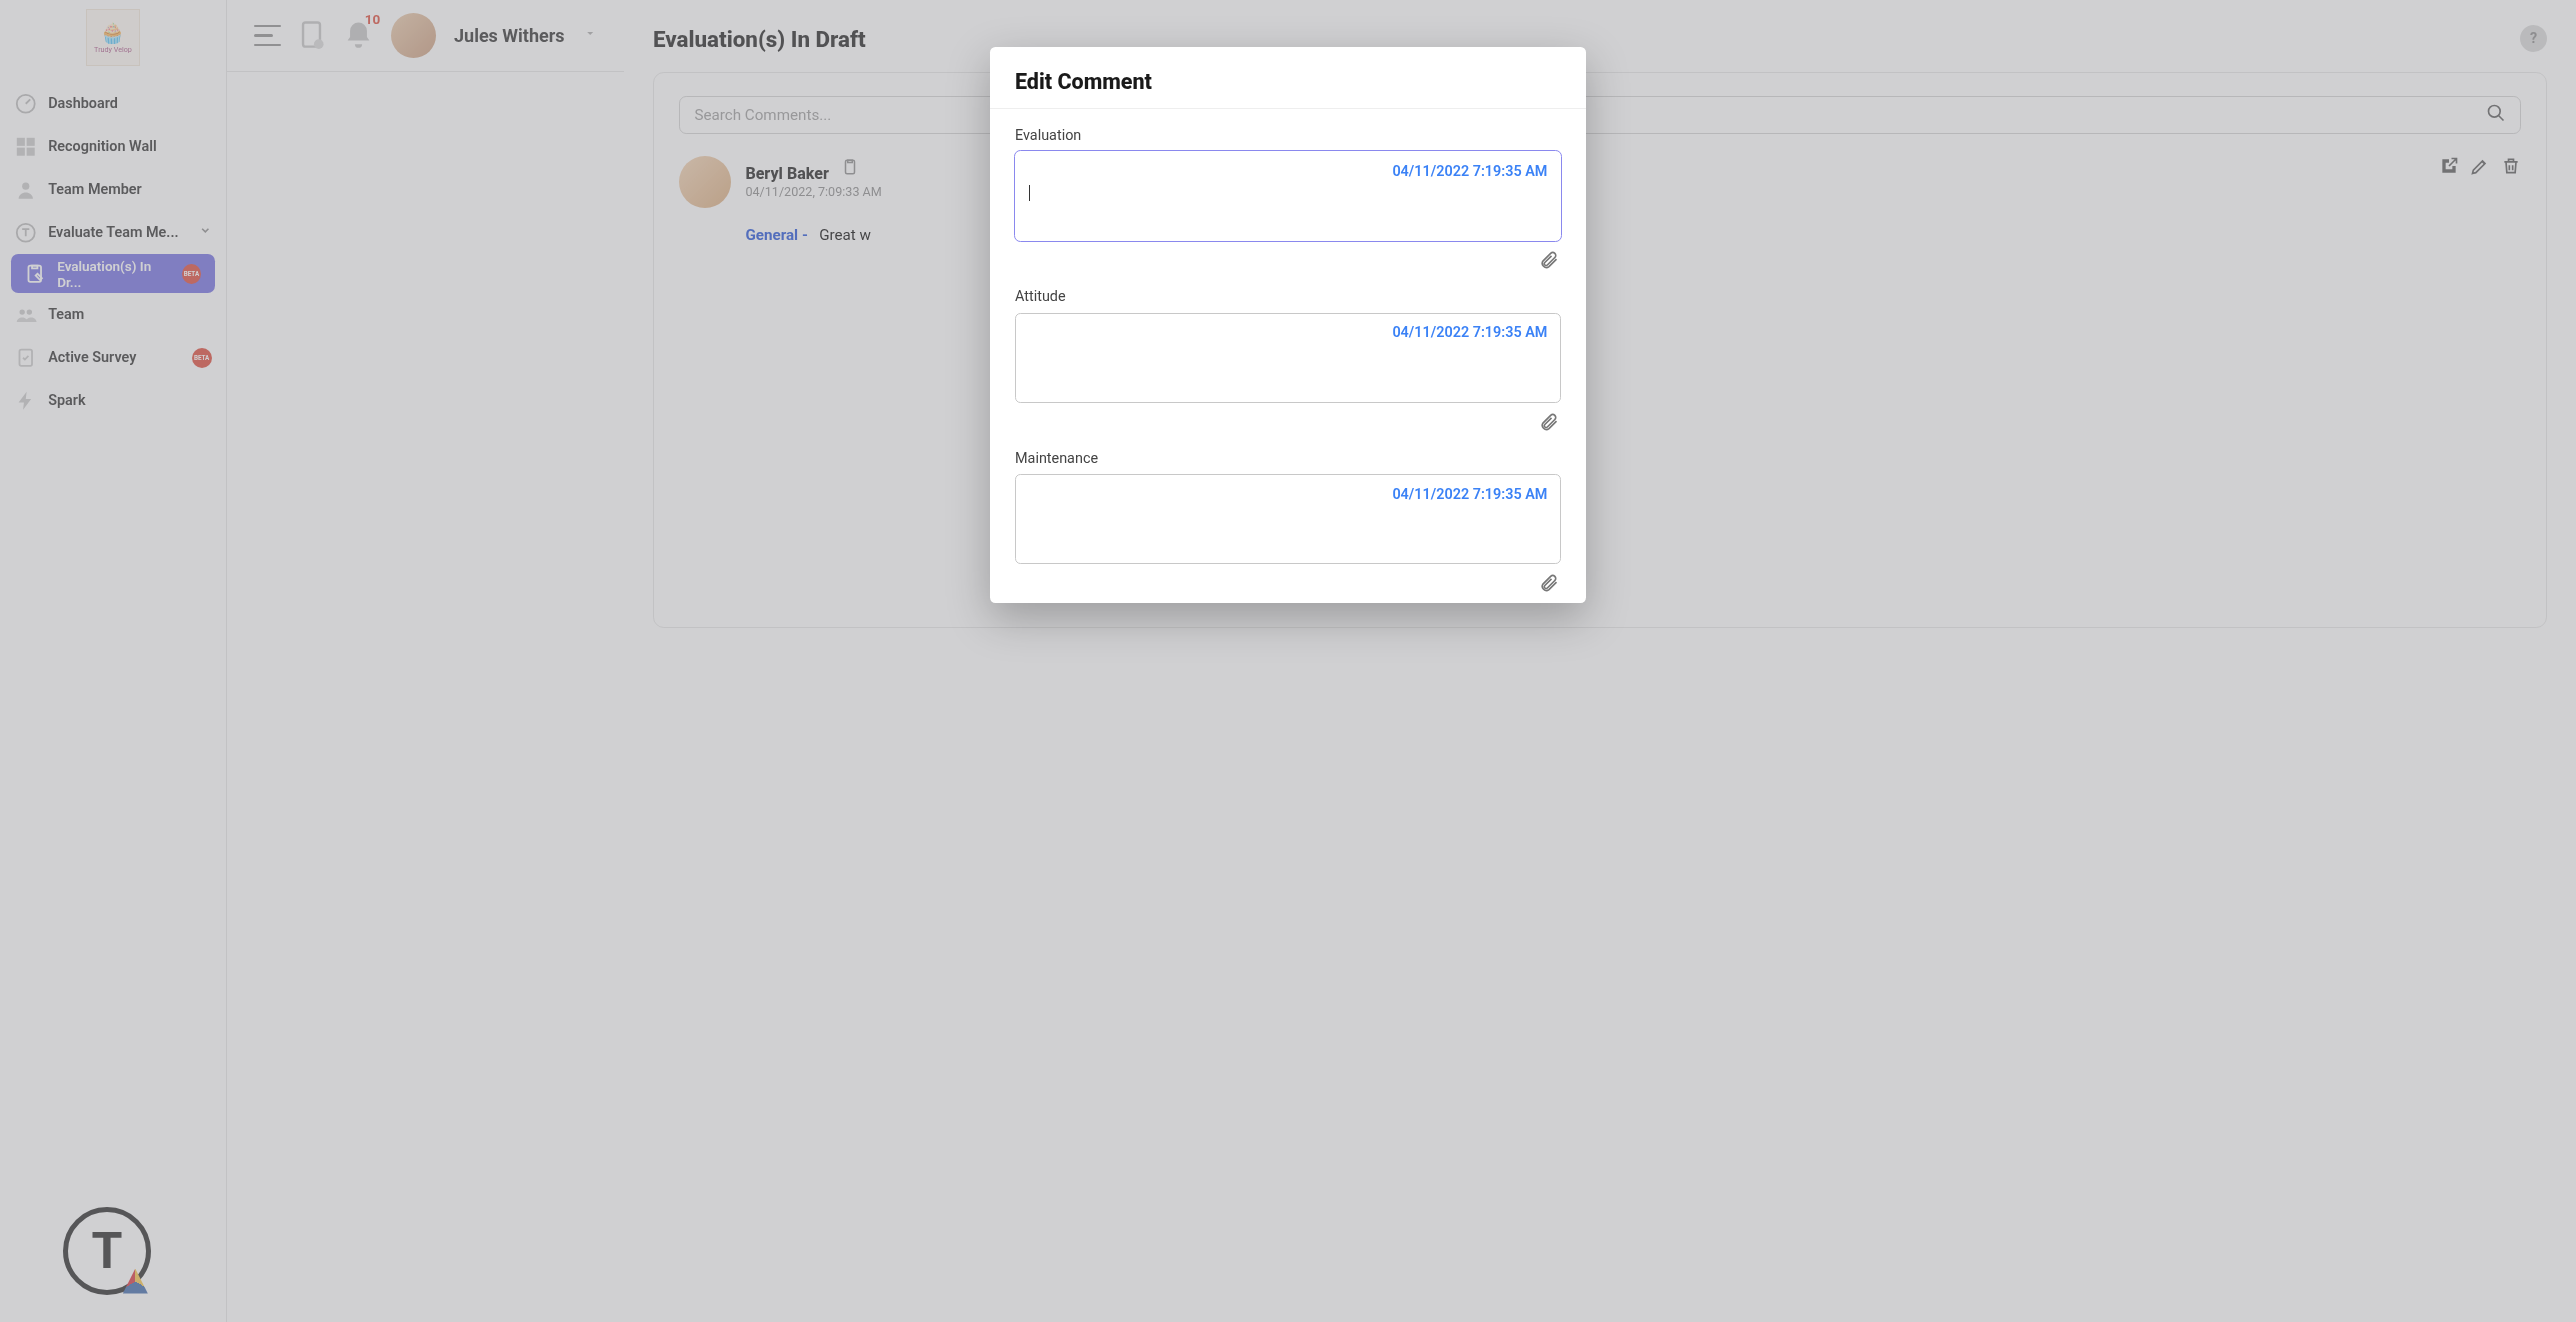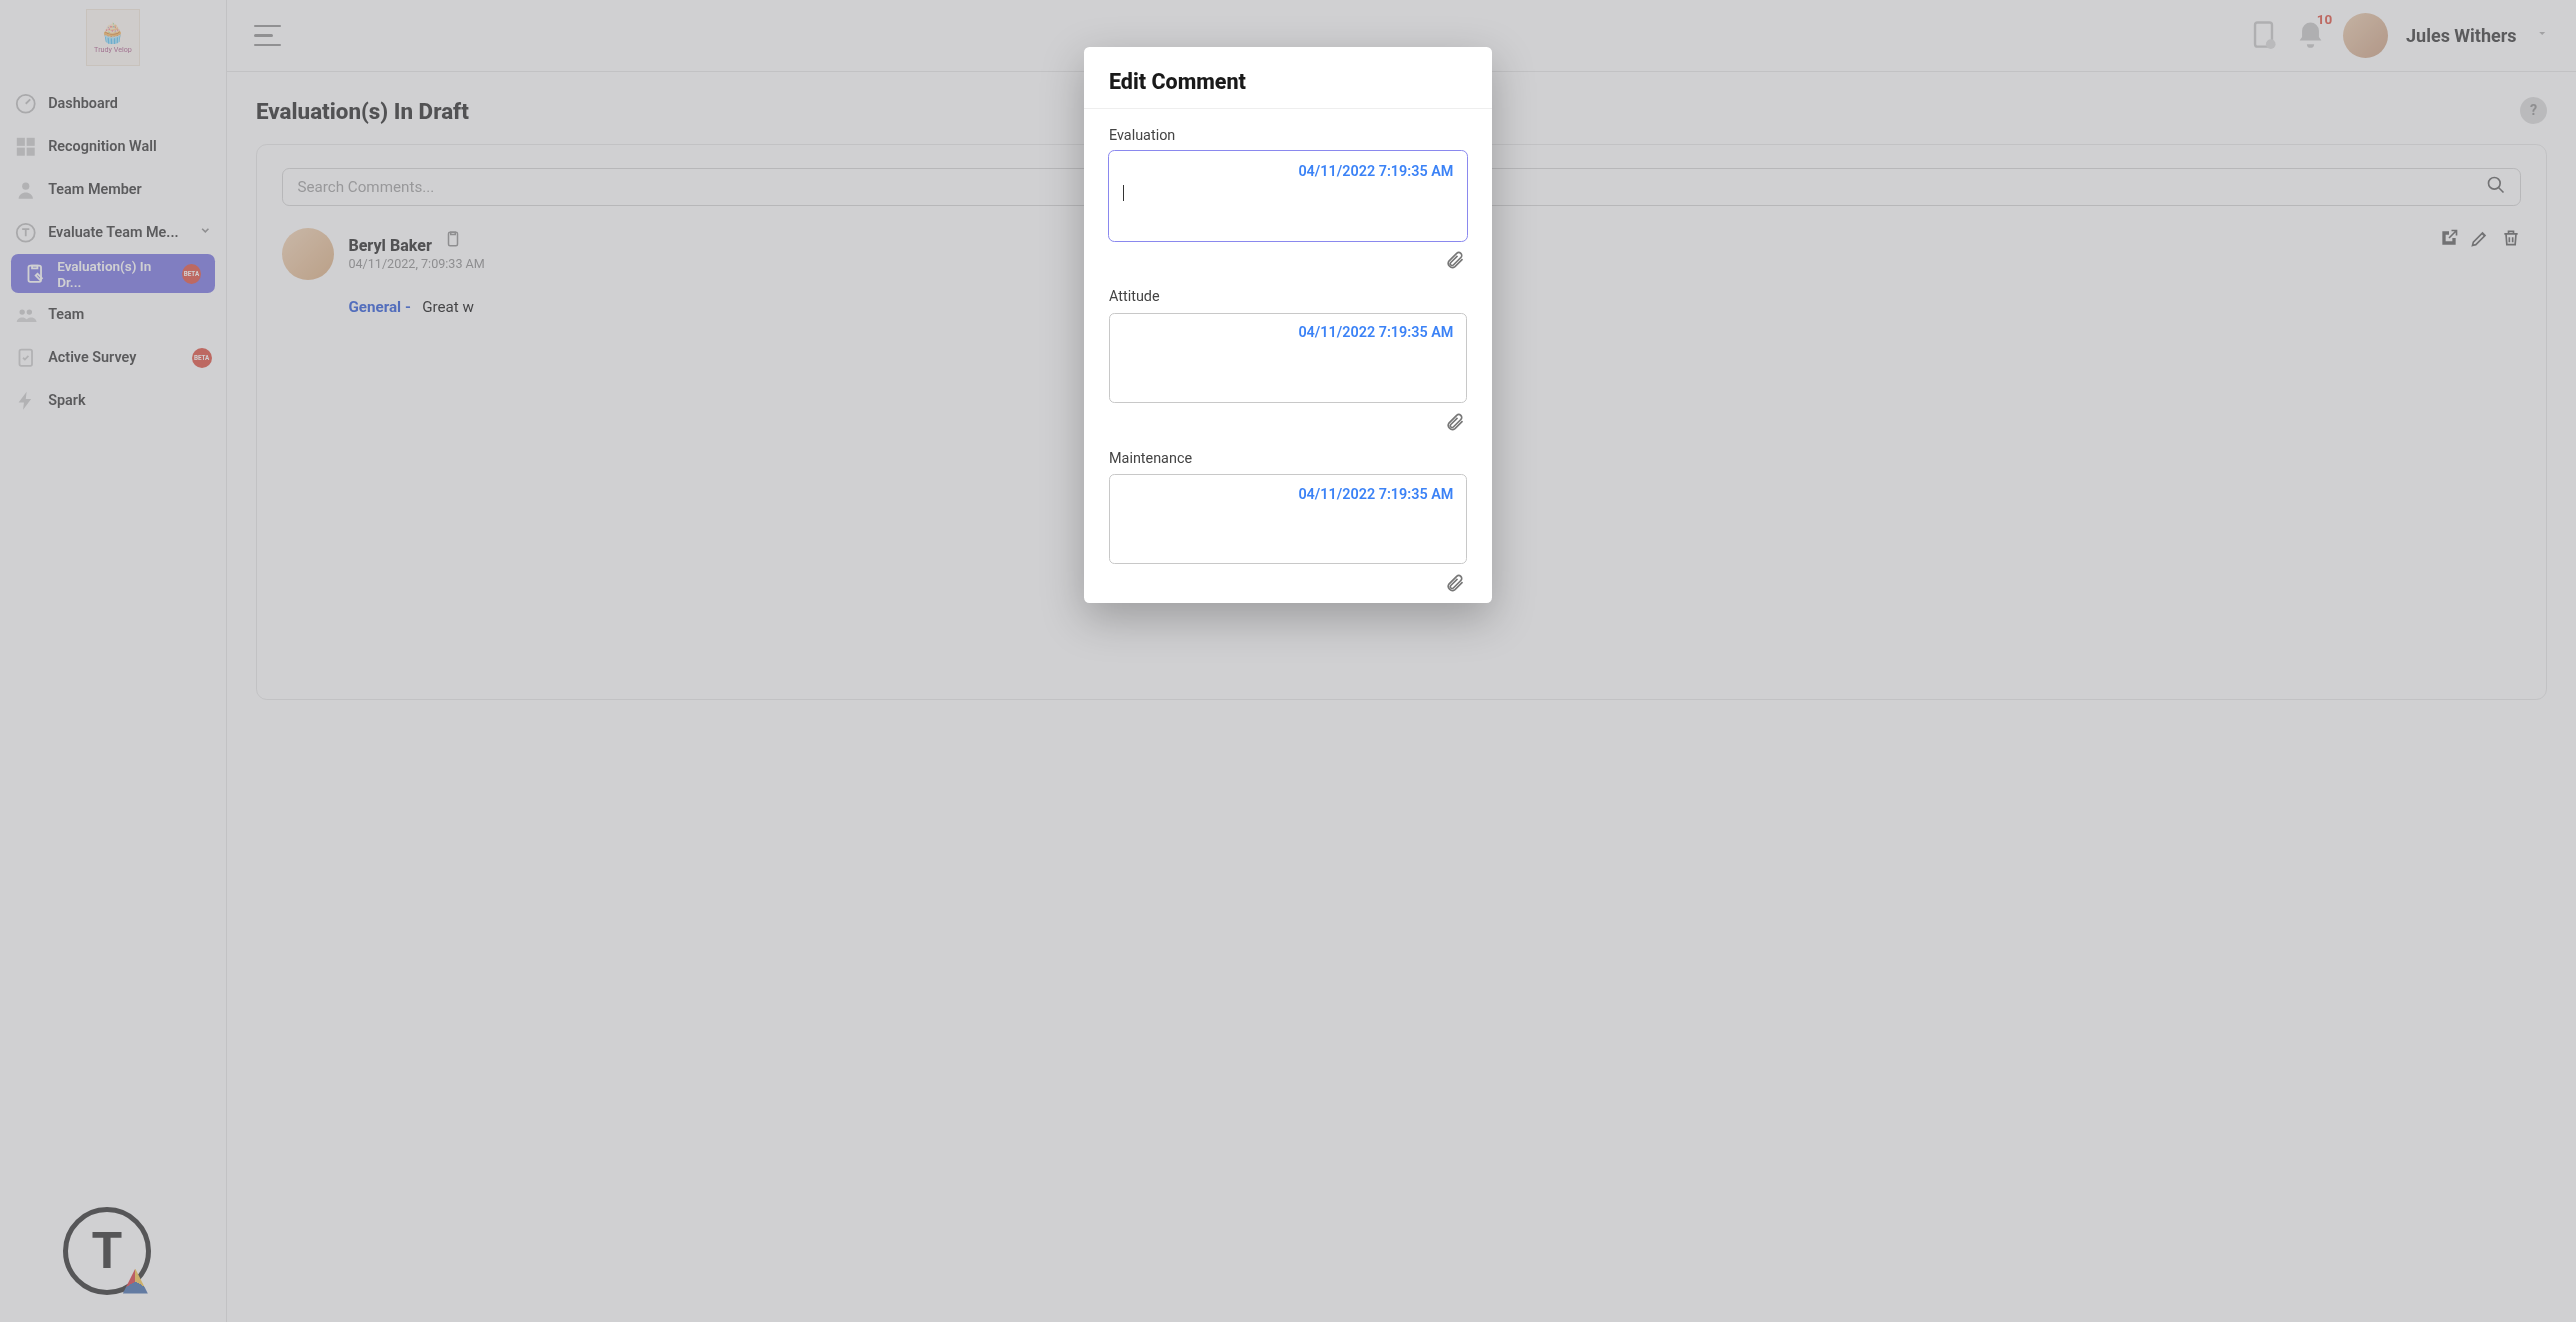--- a/index.html
+++ b/index.html
@@ -17,21 +17,21 @@
 .nav-item.active { background: #6e6be0; color: #fff; border-radius: 7.2px; margin: 0 10.8px; padding-left: 12.6px; }
 .nav-icon { width: 23px; height: 23px; display: flex; align-items: center; justify-content: center; flex-shrink: 0; }
 .nav-icon svg { width: 21.5px; height: 21.5px; }
 .beta-badge { width: 20px; height: 20px; background: #d43; border-radius: 50%; font-size: 6.3px; color: #fff; display: flex; align-items: center; justify-content: center; font-weight: 700; margin-left: auto; }
 .caret-down { margin-left: auto; }
 .sidebar-bottom { padding: 0 0 27px 63px; }
 .t-logo { width: 88px; height: 88px; border: 5.4px solid #222; border-radius: 50%; display: flex; align-items: center; justify-content: center; font-size: 50px; font-weight: 700; color: #222; position: relative; }
 .t-logo::after { content: ""; position: absolute; bottom: -3.6px; right: -1.8px; width: 25px; height: 25px; background: conic-gradient(#f6c445 0 120deg,#3a64a8 120deg 240deg,#d9303a 240deg); clip-path: polygon(0 100%,100% 100%,50% 0); }
 
 
-.main { flex: 1; display: flex; flex-direction: column; }
+.main { flex: 1; display: flex; flex-direction: row; }
 .topbar { height: 72px; border-bottom: 0.9px solid #e5e5e5; display: flex; align-items: center; padding: 0 27px; gap: 16px; }
 .hamburger { width: 27px; height: 21.5px; display: flex; flex-direction: column; justify-content: space-between; cursor: pointer; }
 .hamburger span { height: 2.7px; background: #8a8a8a; border-radius: 1.8px; }
 .hamburger span:nth-child(2) { width: 70%; }
 .topbar-right { margin-left: auto; display: flex; align-items: center; gap: 18px; }
 .top-icon { width: 29px; height: 32px; color: #bfbfbf; position: relative; cursor: pointer; }
 .badge-count { position: absolute; top: -9px; right: -7.2px; font-size: 13.5px; font-weight: 700; color: #d43; }
 .avatar-sm { width: 45px; height: 45px; border-radius: 50%; background: linear-gradient(135deg,#e8c8a8,#c89878); }
 .user-name { font-size: 18px; font-weight: 700; color: #2a2a2a; }
 .user-caret { color: #888; }
@@ -51,21 +51,21 @@
 .comment-head { display: flex; align-items: center; gap: 12.6px; }
 .comment-name { font-size: 16px; font-weight: 800; color: #1a1a1a; margin-top: 8px; }
 .comment-date { font-size: 12.6px; color: #888; margin-top: 1.8px; }
 .comment-body { margin-top: 27px; font-size: 15.2px; }
 .tag-general { color: #1d4ed8; font-weight: 700; }
 .comment-actions { position: absolute; right: 0; top: 0; display: flex; gap: 10.8px; color: #666; }
 .comment-actions span { cursor: pointer; }
 
 
 .overlay { position: absolute; inset: 0; background: rgba(150,150,155,0.45); display: flex; align-items: flex-start; justify-content: center; padding-top: 47px; }
-.modal { width: 408px; max-height: 619px; background: #fff; border-radius: 5.4px; box-shadow: 0 14.4px 43px rgba(0,0,0,0.25); display: flex; flex-direction: column; overflow: hidden; }
+.modal { width: 596px; max-height: 619px; background: #fff; border-radius: 5.4px; box-shadow: 0 14.4px 43px rgba(0,0,0,0.25); display: flex; flex-direction: column; overflow: hidden; }
 .modal-header { padding: 21.5px 25px 14.4px; border-bottom: 0.9px solid #eee; }
 .modal-title { font-size: 21.5px; font-weight: 800; color: #1a1a1a; }
 .modal-body { padding: 9px 25px 0; overflow-y: hidden; }
 .sec-label { font-size: 14.4px; color: #444; margin-top: 9px; margin-bottom: 7.2px; }
 .field { width: 100%; min-height: 90px; border: 0.9px solid #c8c8c8; border-radius: 5.4px; padding: 10.8px 12.6px; }
 .field.focused { outline: 1.8px solid #8a88ee; outline-offset: 0; border-color: transparent; }
 .field .ts { text-align: right; font-size: 14.4px; color: #3b82f6; font-weight: 600; margin-bottom: 5.4px; }
 .field .cursor { display: inline-block; width: 0.9px; height: 16px; background: #333; }
 .attach-row { display: flex; justify-content: flex-end; padding: 9px 1.8px 5.4px; }
 .attach-icon { color: #6f6f6f; cursor: pointer; }

